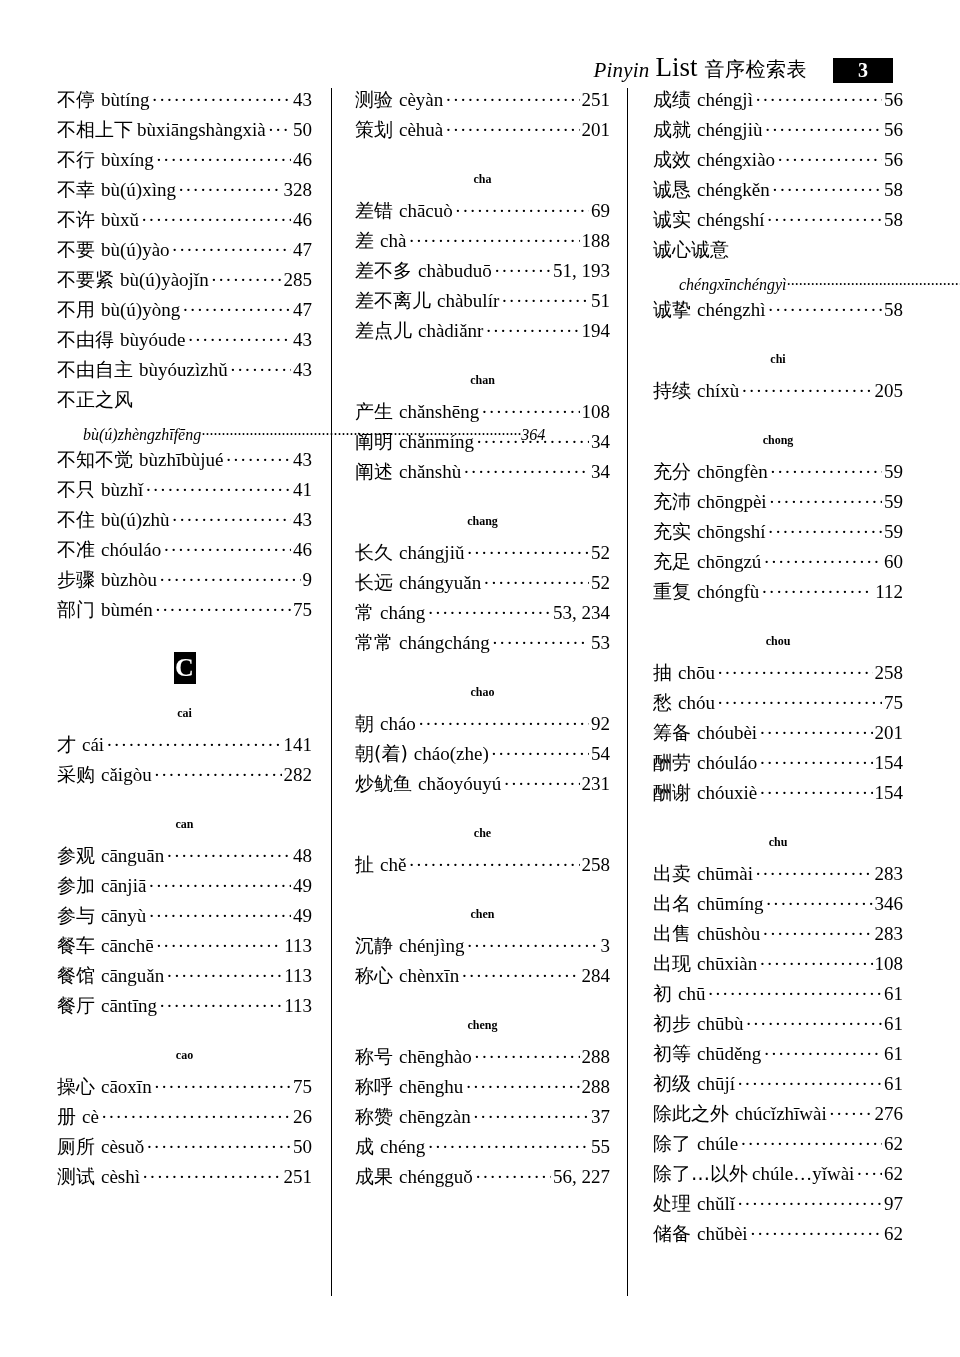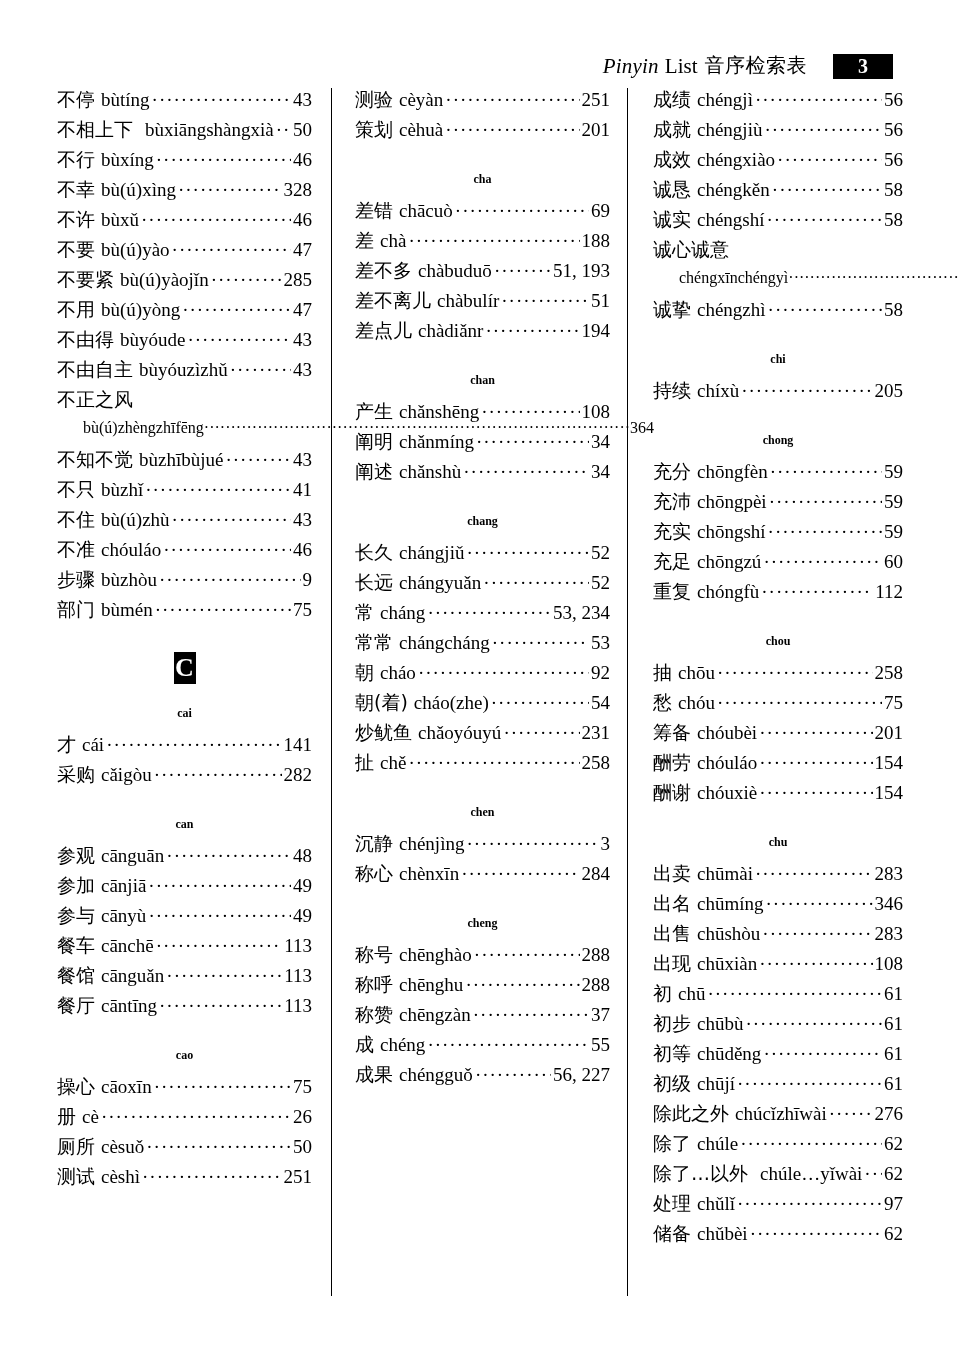--- a/index.html
+++ b/index.html
@@ -40,21 +40,21 @@
     white-space: nowrap;
   }
   .hdr-pinyin {
     font-family: "Liberation Serif", "DejaVu Serif", serif;
     font-style: italic;
     font-size: 21px;
     letter-spacing: 0.2px;
   }
   .hdr-list {
     font-family: "Liberation Serif", "DejaVu Serif", serif;
-    font-size: 21px;
+    font-size: 27px;
     margin-left: 6px;
   }
   .hdr-cn {
     font-family: Liberation Mono, monospace;
     font-size: 20px;
     margin-left: 7px;
     letter-spacing: 0.5px;
   }
   .pagenum-box {
     margin-left: 26px;
@@ -140,21 +140,21 @@
     white-space: nowrap;
     flex: none;
   }
   .entry .py {
     font-family: "Liberation Serif", "DejaVu Serif", serif;
     font-size: 19px;
     white-space: nowrap;
     flex: none;
     margin-left: 6px;
   }
-  .entry .py.nogap { margin-left: 12px; }
+  .entry .py.nogap { margin-left: 4px; }
   .entry .leader {
     flex: 1 1 auto;
     overflow: hidden;
     white-space: nowrap;
     font-family: "Liberation Serif", "DejaVu Serif", serif;
     font-size: 19px;
     margin: 0 2px;
     letter-spacing: 1px;
     color: #000;
     min-width: 0;
@@ -173,24 +173,25 @@
   }
   .entry-wrap .line1 {
     font-family: "DejaVu Sans", "Liberation Sans", sans-serif;
     font-size: 19px;
     height: 30px;
     display: flex;
     align-items: flex-start;
   }
   .entry-wrap .line2 {
     display: flex;
-    align-items: flex-start;
+    align-items: center;
     height: 30px;
     padding-left: 26px;
     box-sizing: border-box;
+    font-style: italic;
   }
   .entry-wrap .line2 .py {
     margin-left: 0;
   }
 </style>
 </head>
 <body>
 
 <div class="page">
 
@@ -474,38 +475,40 @@
           <span class="py">cháng</span>
           <span class="leader">················································································</span>
           <span class="pg">53, 234</span>
         </div>
         <div class="entry">
           <span class="cn">常常</span>
           <span class="py">chángcháng</span>
           <span class="leader">················································································</span>
           <span class="pg">53</span>
         </div>
+        <div class="sec-head">chao</div>
         <div class="entry">
           <span class="cn">朝</span>
           <span class="py">cháo</span>
           <span class="leader">················································································</span>
           <span class="pg">92</span>
         </div>
         <div class="entry">
           <span class="cn">朝(着)</span>
           <span class="py">cháo(zhe)</span>
           <span class="leader">················································································</span>
           <span class="pg">54</span>
         </div>
         <div class="entry">
           <span class="cn">炒鱿鱼</span>
           <span class="py">chǎoyóuyú</span>
           <span class="leader">················································································</span>
           <span class="pg">231</span>
         </div>
+        <div class="sec-head">che</div>
         <div class="entry">
           <span class="cn">扯</span>
           <span class="py">chě</span>
           <span class="leader">················································································</span>
           <span class="pg">258</span>
         </div>
         <div class="sec-head">chen</div>
         <div class="entry">
           <span class="cn">沉静</span>
           <span class="py">chénjìng</span>

